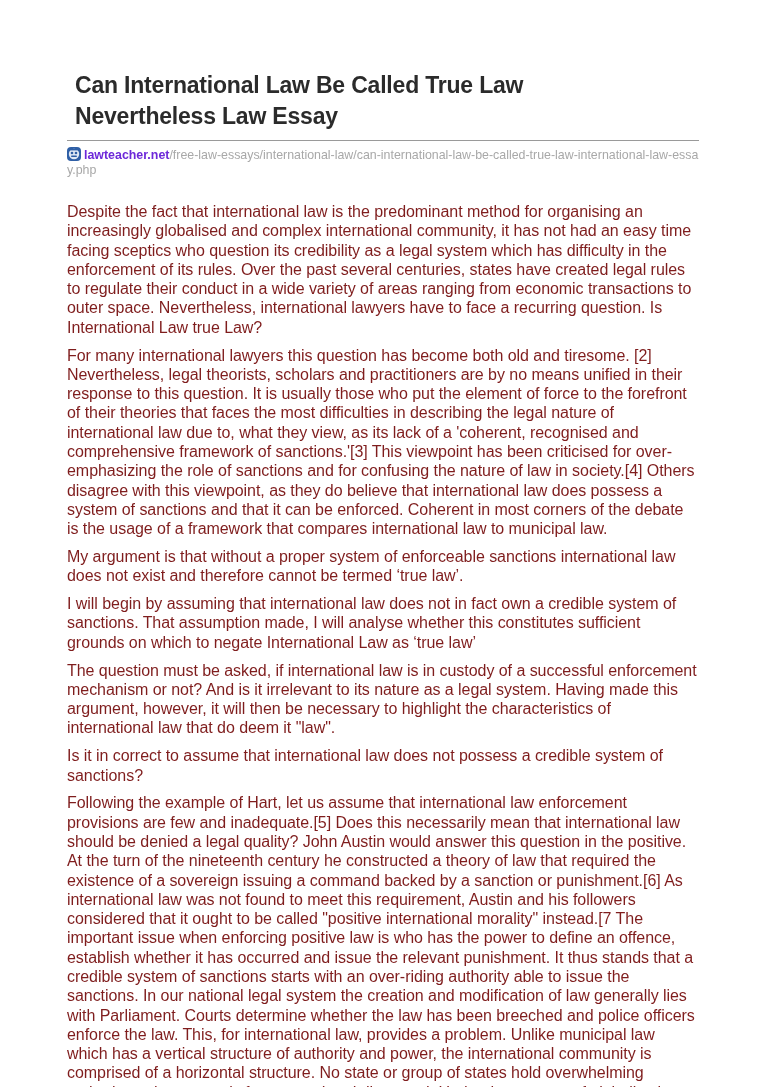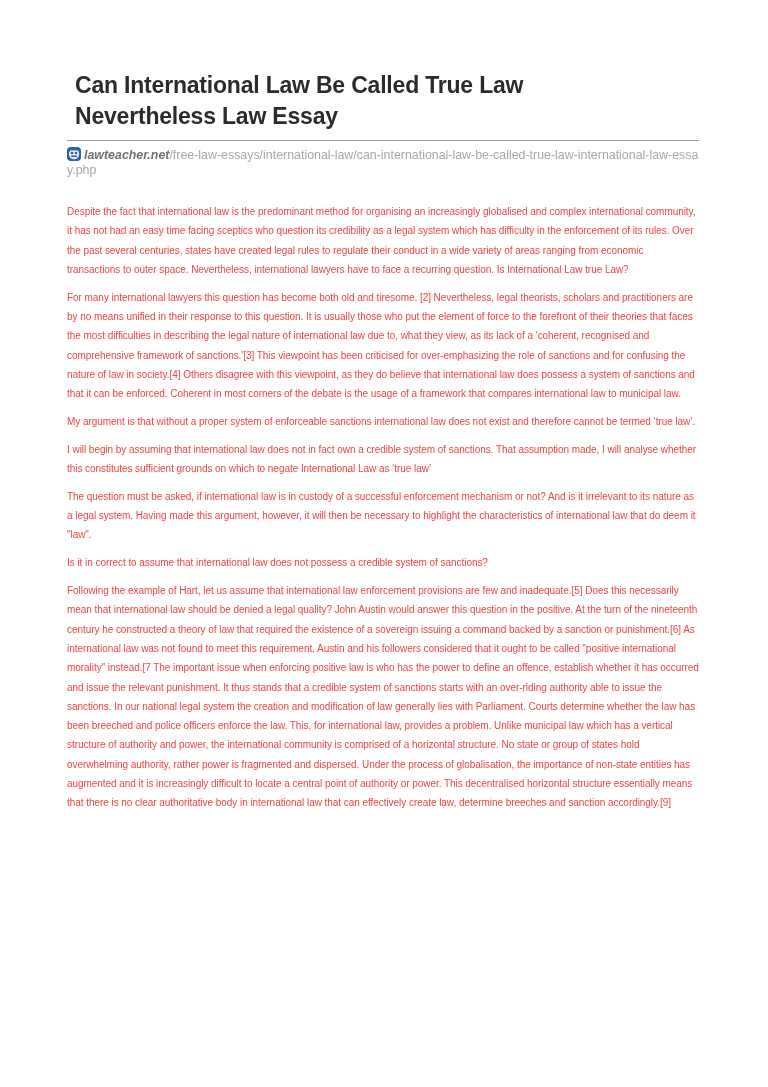--- a/index.html
+++ b/index.html
@@ -38,45 +38,44 @@
       width: 632px;
     }
     .source {
       font-size: 12.4px;
       line-height: 15px;
       color: #a8a8a8;
       word-break: break-all;
     }
     .source .domain {
       font-weight: bold;
-      color: #737373;
-      font-style: italic;
+      color: #6d28d9;
     }
     .site-icon {
       display: inline-block;
       width: 14px;
       height: 14px;
       border-radius: 4px;
       background: #2f5fa6;
       vertical-align: -2px;
       margin-right: 3px;
       position: relative;
       overflow: hidden;
     }
     .site-icon svg {
       position: absolute;
       left: 0; top: 0;
     }
     .body-text {
       margin-top: 24px;
     }
     .para {
-      font-size: 10px;
+      font-size: 16px;
       line-height: 19.3px;
-      color: #ef4444;
+      color: #7f1d1d;
       margin: 0 0 8.5px 0;
       letter-spacing: -0.05px;
     }
   </style>
 </head>
 <body>
 
 <div class="page">
   <h1 class="title">
     <span>Can International Law Be Called True Law</span><br>

